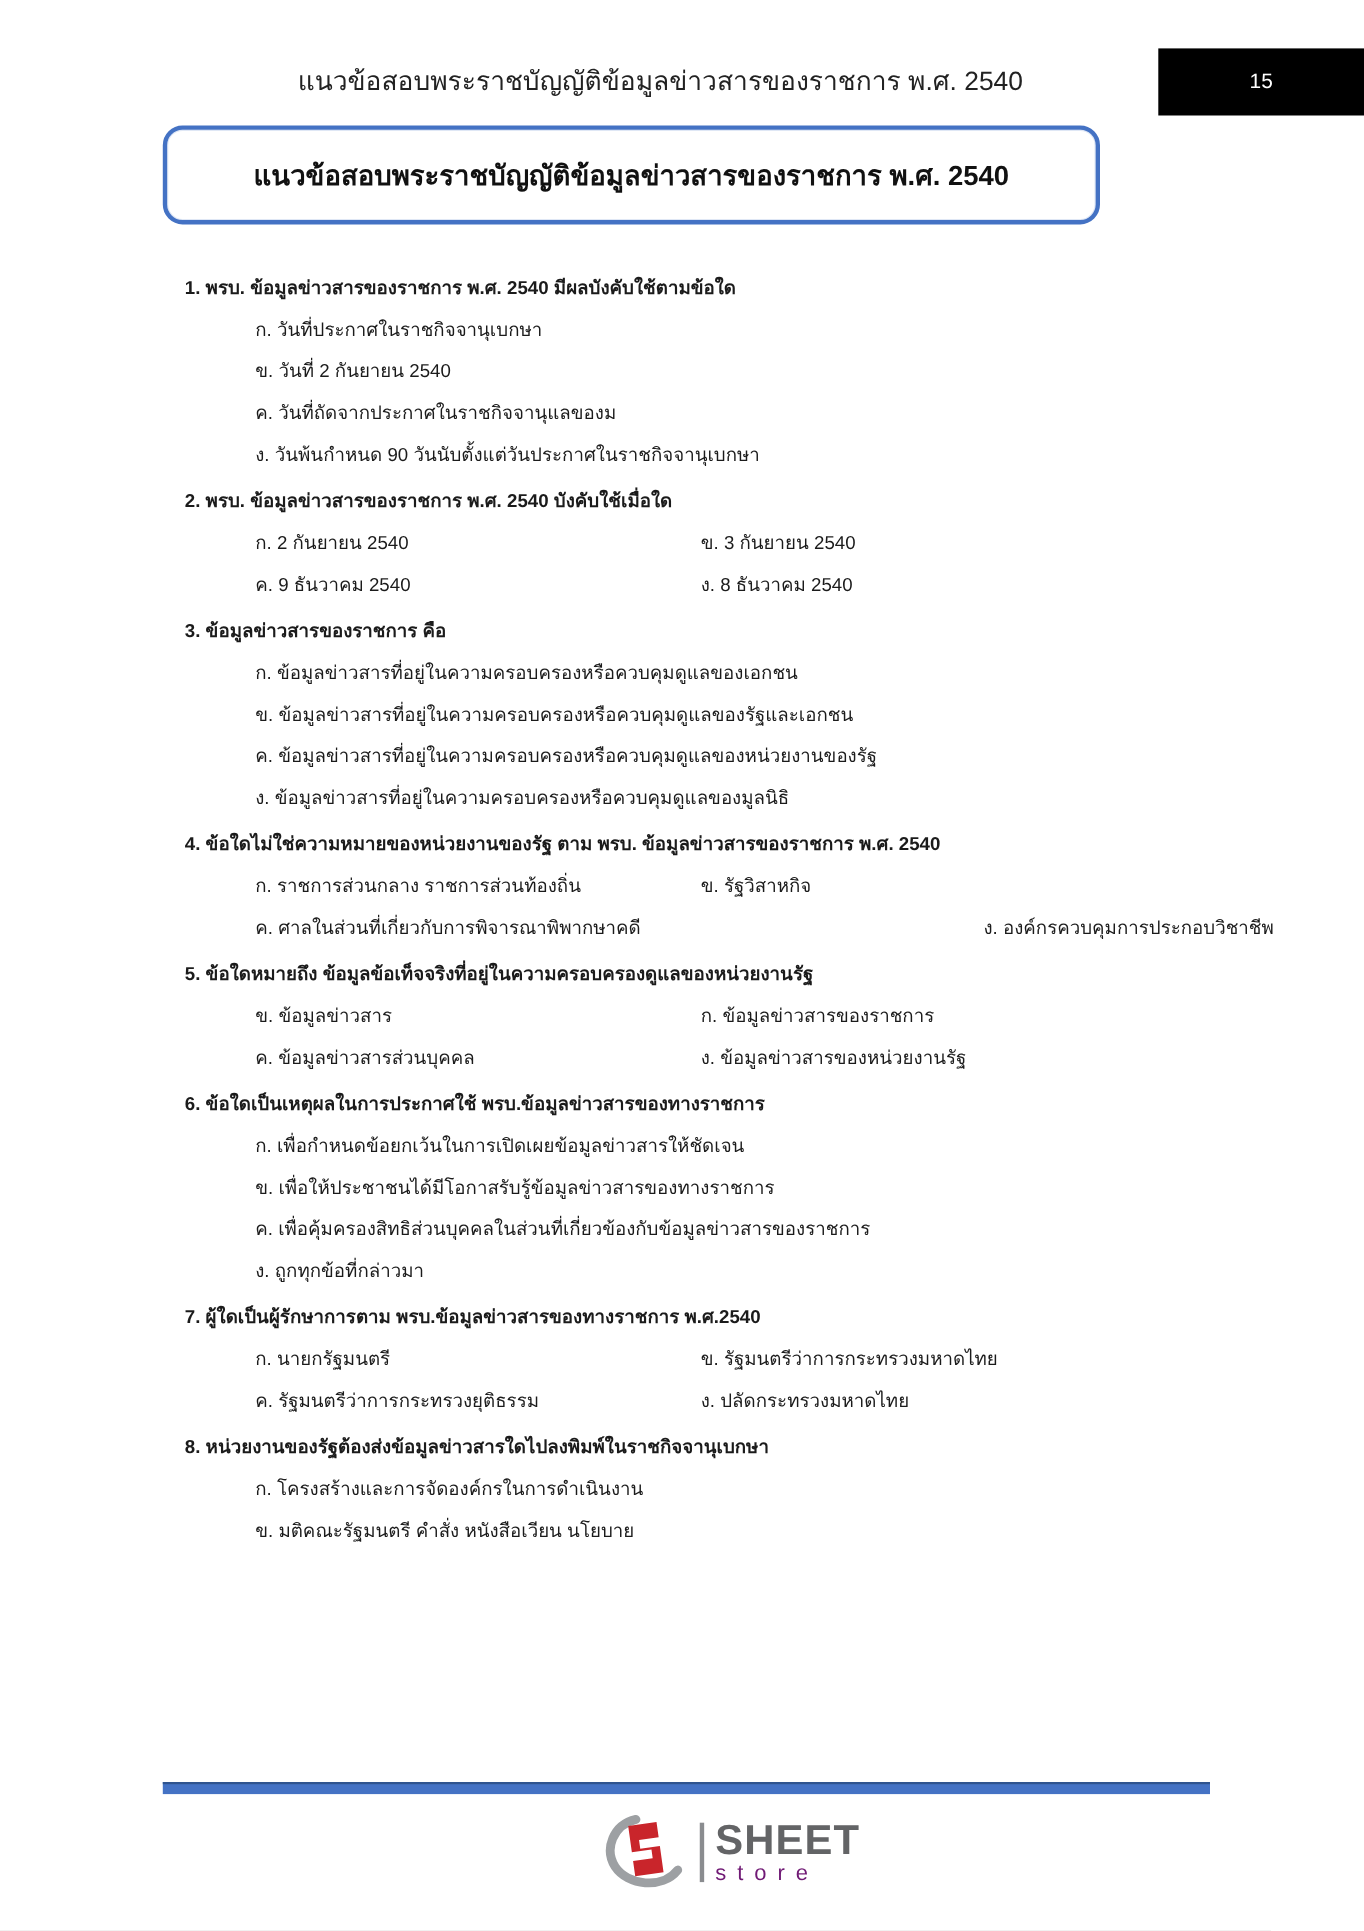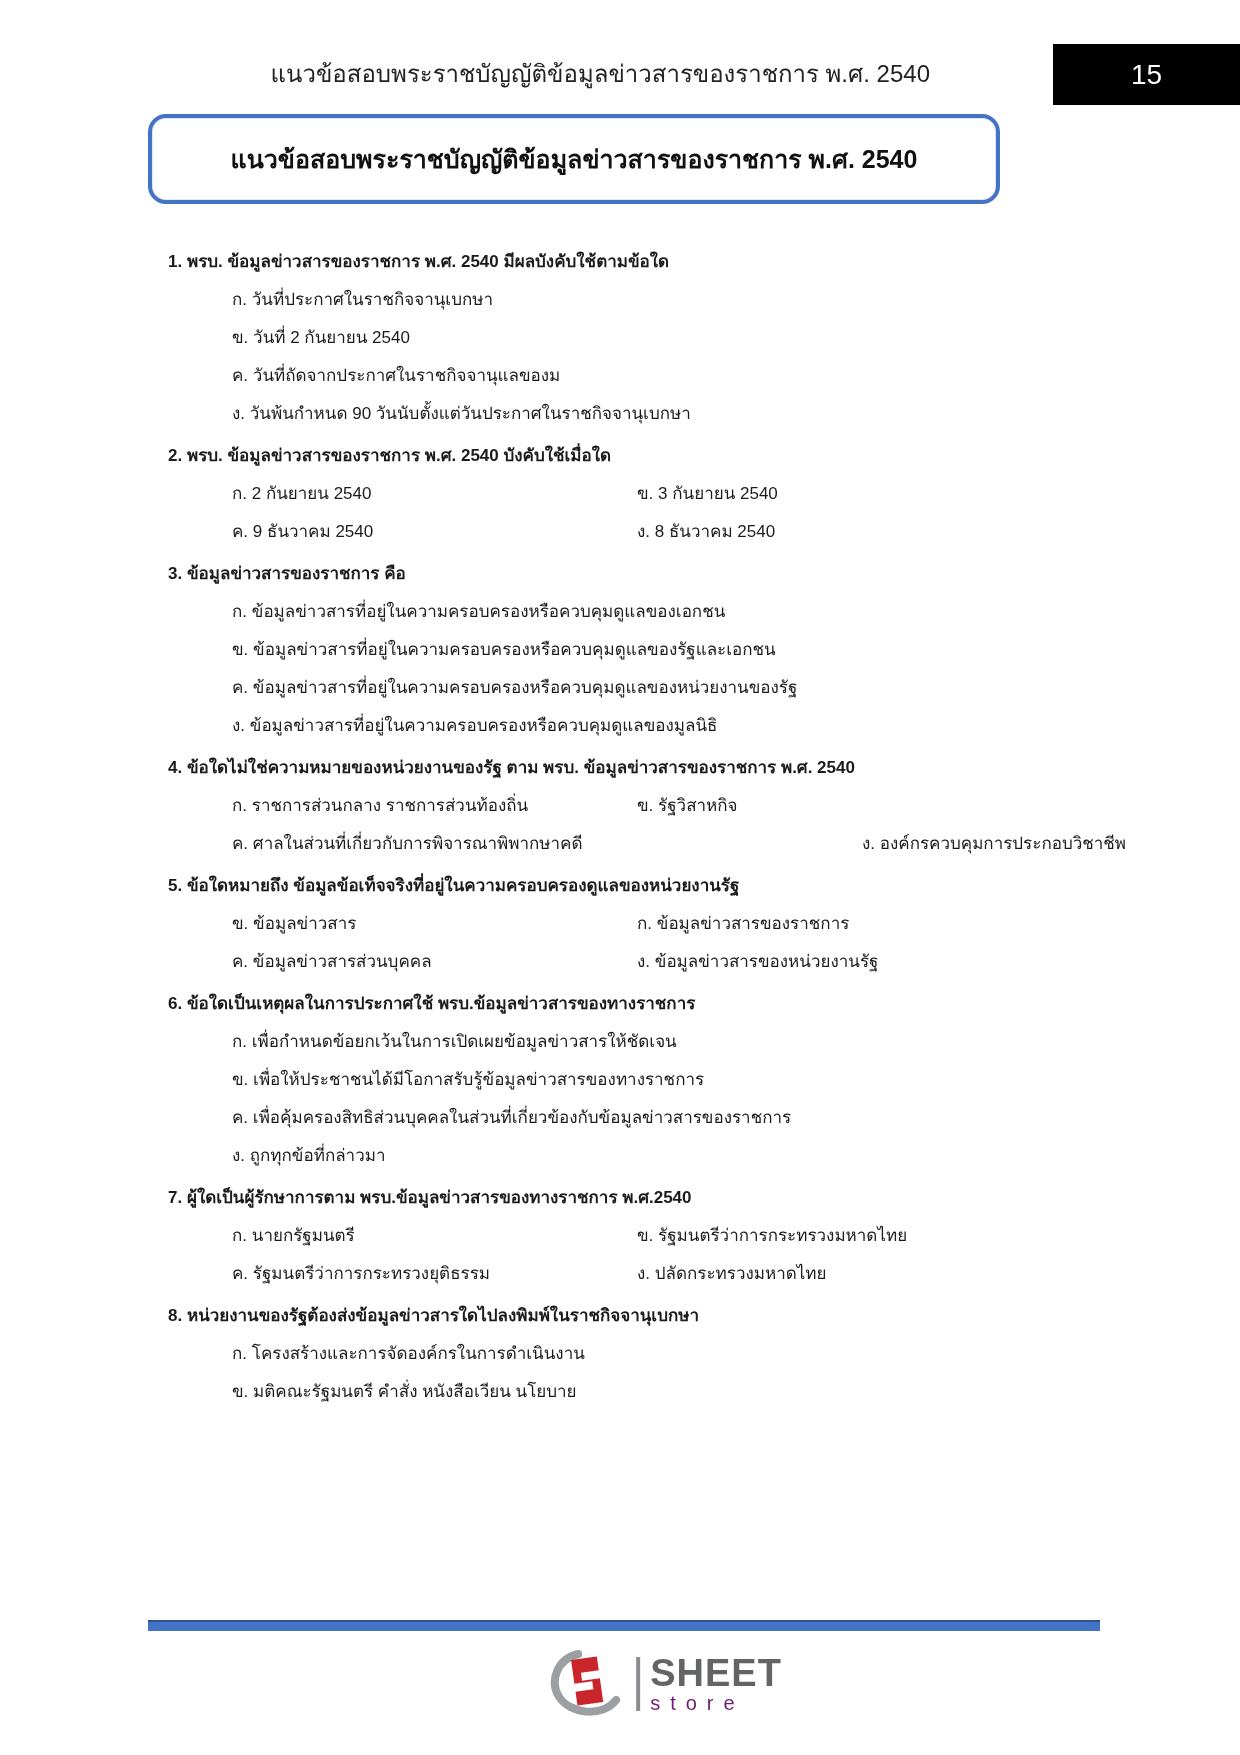--- a/index.html
+++ b/index.html
@@ -20,21 +20,21 @@
     font-size:24px;
     color:#222;
     white-space:nowrap;
   }
   .page-num-box {
     position:absolute; top:44px; right:0;
     width:187px; height:61px;
     background:#000000;
     color:#ffffff;
     display:flex; align-items:center; justify-content:center;
-    font-size:28px;
+    font-size:19px;
   }
 
   
   .title-box {
     position:absolute; top:114px; left:148px;
     width:844px; height:82px;
     border:4px solid #4472C4;
     border-radius:18px;
     display:flex; align-items:center; justify-content:center;
     box-shadow:0 0 0 1px #dfe7f5 inset;
@@ -51,21 +51,21 @@
   }
   .question-block { margin-bottom:4px; }
   .line { line-height:38px; min-height:38px; white-space:nowrap; }
   .q-line { font-weight:700; }
   .opt { padding-left:64px; }
   .opt-grid {
     display:grid;
     grid-template-columns:405px 1fr;
     padding-left:64px;
   }
-  .opt-grid.wide-left { grid-template-columns:630px 1fr; }
+  .opt-grid.wide-left { grid-template-columns:630px 1fr;gap:32px; }
   .opt-grid .cell { line-height:38px; min-height:38px; white-space:nowrap; }
   .ul { text-underline-offset:3px; }
 
   
   .footer-line {
     position:absolute; top:1620px; left:148px;
     width:952px; height:9px;
     background:#4472C4;
     border-top:2px solid #2f548f;
   }

